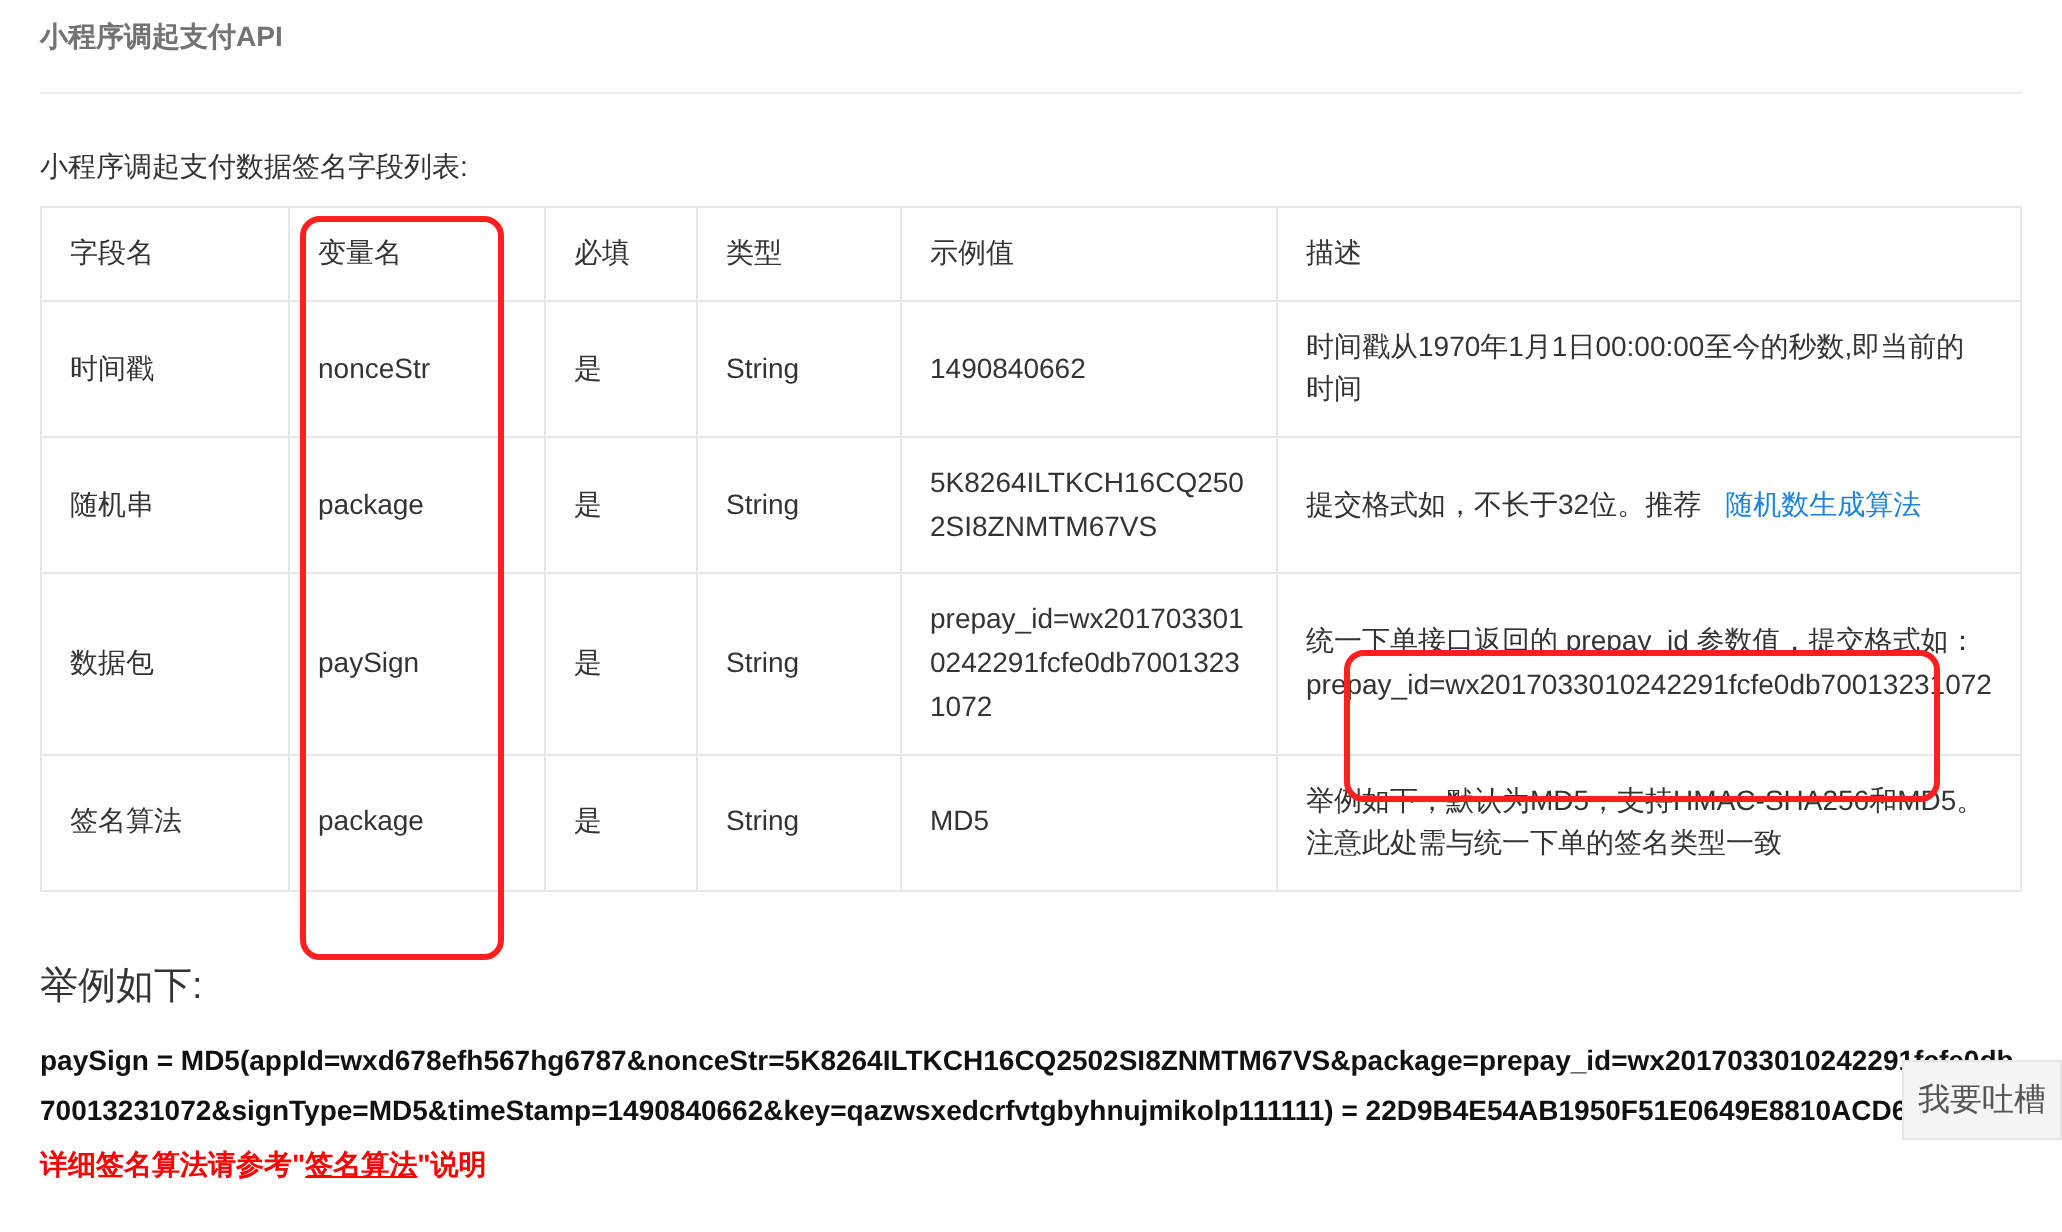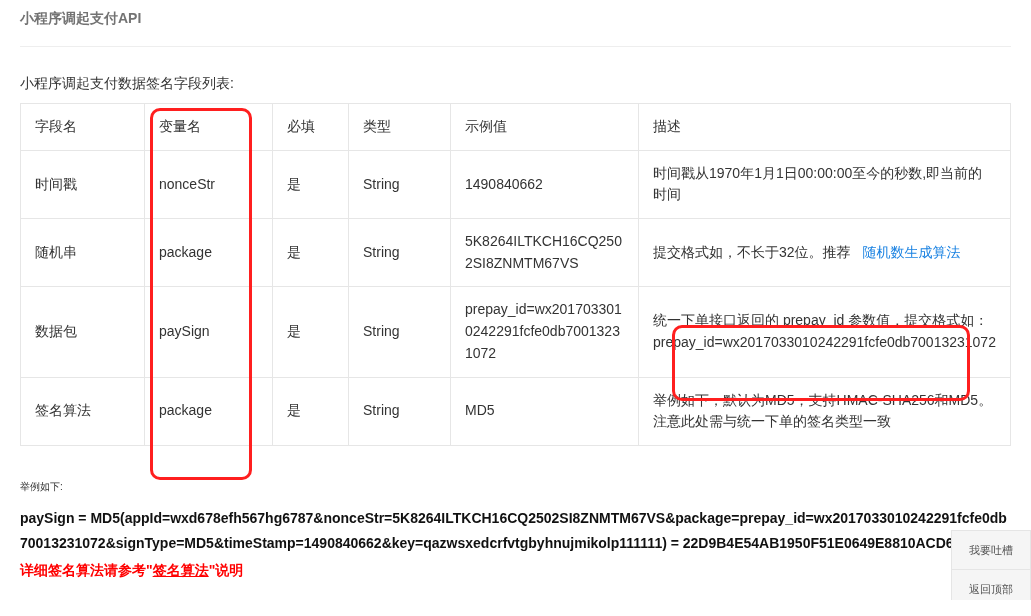--- a/index.html
+++ b/index.html
@@ -48,21 +48,21 @@
   table.spec th {
     background: #fff;
   }
   .col-field { width: 124px; }
   .col-var   { width: 128px; }
   .col-req   { width: 76px; }
   .col-type  { width: 102px; }
   .col-ex    { width: 188px; }
   .col-desc  { width: auto; }
   a.doclink { color: #1a82e2; text-decoration: none; padding-left: 12px; }
-  .example-label { font-size: 10px; margin-bottom: 12px; }
+  .example-label { font-size: 19px; margin-bottom: 12px; }
   .code-line {
     font-size: 14px;
     font-weight: 700;
     color: #111;
     word-break: break-all;
     line-height: 1.8;
   }
   .algo-line { font-size: 14px; color: #f00; margin-top: 6px; font-weight:700;}
   .algo-line a { color: #f00; text-decoration: underline; }
   
@@ -76,21 +76,21 @@
   .side-actions {
     position: absolute;
     right: 0;
     top: 530px;
     width: 80px;
   }
   .side-actions .act {
     height: 40px;
     background: #f5f5f5;
     border: 1px solid #e5e5e5;
-    font-size: 11px;
+    font-size: 16px;
     color: #555;
     display: flex;
     align-items: center;
     justify-content: center;
     cursor: pointer;
   }
   .side-actions .act + .act { border-top: none; }
 </style>
 </head>
 <body>
@@ -162,14 +162,13 @@
 
   <div class="example-label">举例如下:</div>
   <div class="code-line">paySign = MD5(appId=wxd678efh567hg6787&amp;nonceStr=5K8264ILTKCH16CQ2502SI8ZNMTM67VS&amp;package=prepay_id=wx2017033010242291fcfe0db70013231072&amp;signType=MD5&amp;timeStamp=1490840662&amp;key=qazwsxedcrfvtgbyhnujmikolp111111) = 22D9B4E54AB1950F51E0649E8810ACD6</div>
   <div class="algo-line">
     <span>详细签名算法请参考"</span><a href="#">签名算法</a><span>"说明</span>
   </div>
 </div>
 
 <div class="side-actions">
   <div class="act">我要吐槽</div>
-  <div class="act">返回顶部</div>
 </div>
 
 </body></html>

